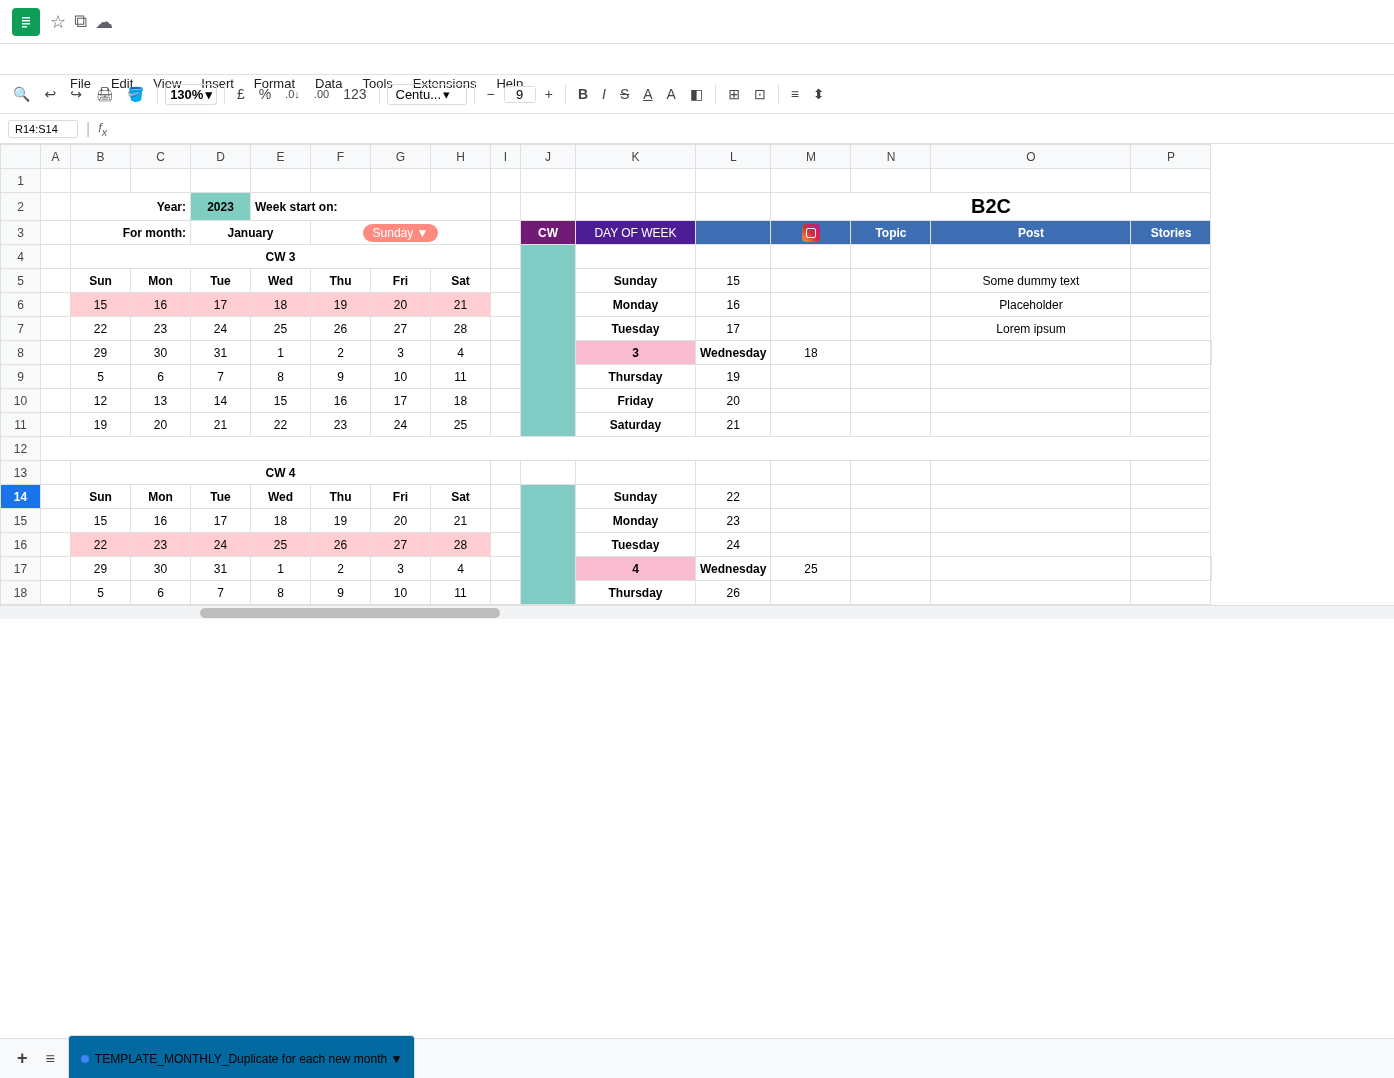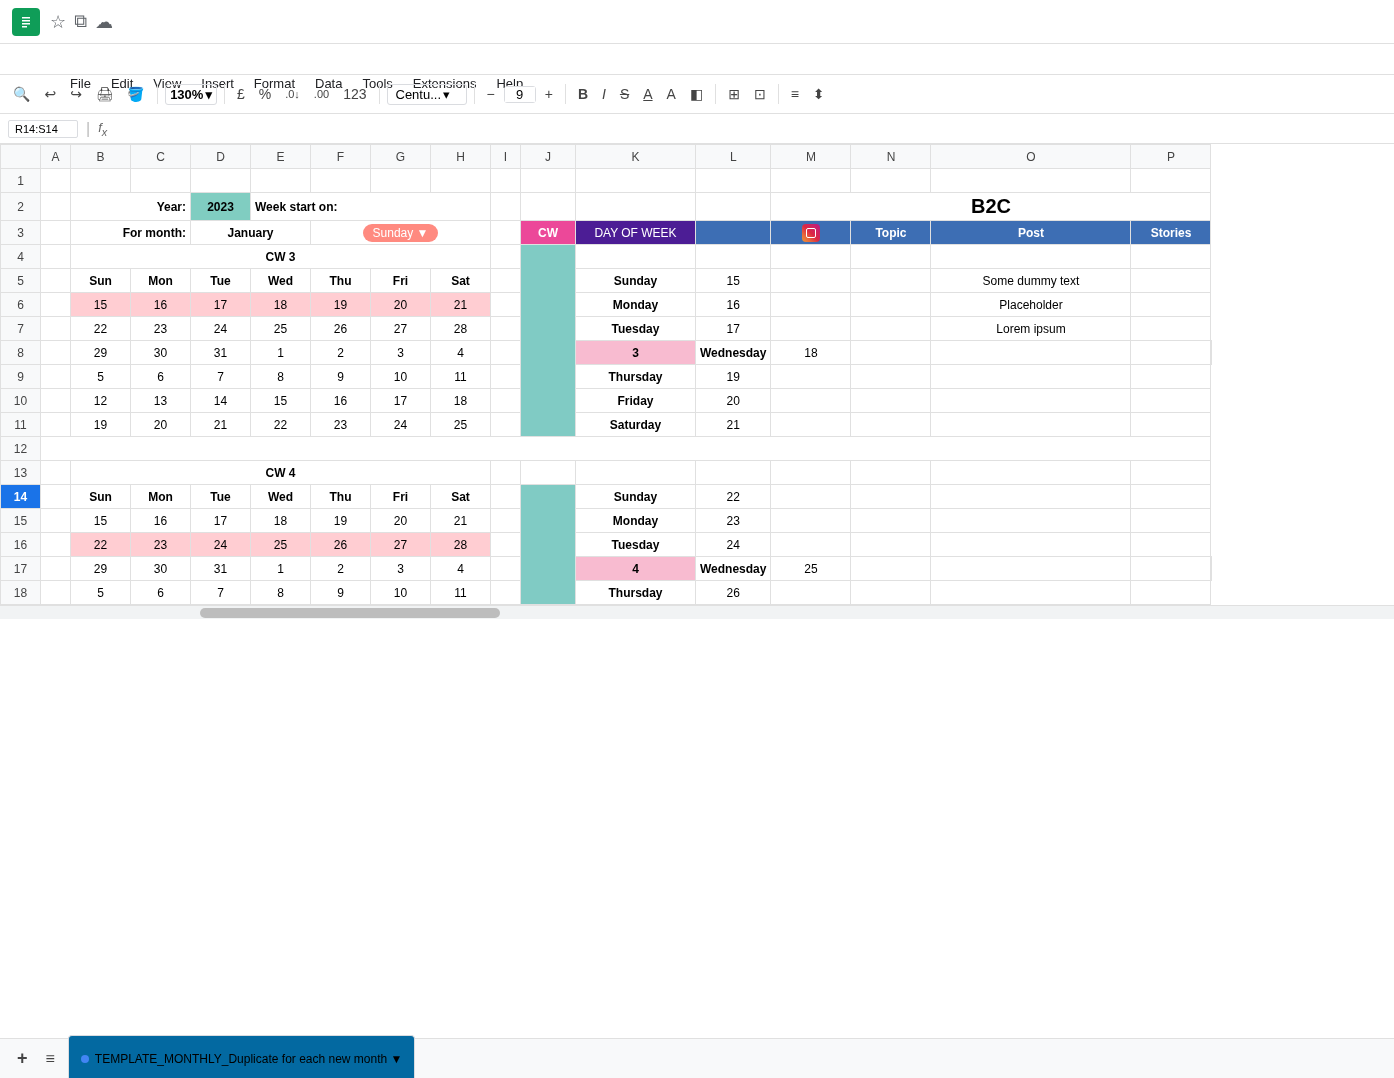--- a/index.html
+++ b/index.html
@@ -312,21 +312,21 @@
         </td>
         <td colspan="2">
           <div class="cell-content bold center">January</div>
         </td>
         <td colspan="3">
           <div class="cell-content center">
             <span style="background:#ff8a80; color:#fff; border-radius:12px; padding:2px 10px; font-size:12px;">Sunday ▼</span>
           </div>
         </td>
         <td></td>
-        <td style="background:#ec4899; color:#fff; font-weight:bold;">
+        <td style="background:#701a75; color:#fff; font-weight:bold;">
           <div class="cell-content center">CW</div>
         </td>
         <td style="background:#4c1d95; color:#fff; font-weight:normal;">
           <div class="cell-content center">DAY OF WEEK</div>
         </td>
         <td style="background:#3d6eb4; color:#fff; font-weight:bold;">
           <div class="cell-content center"></div>
         </td>
         <td style="background:#3d6eb4; color:#fff; font-weight:bold;">
           <div class="cell-content center insta-cell">

